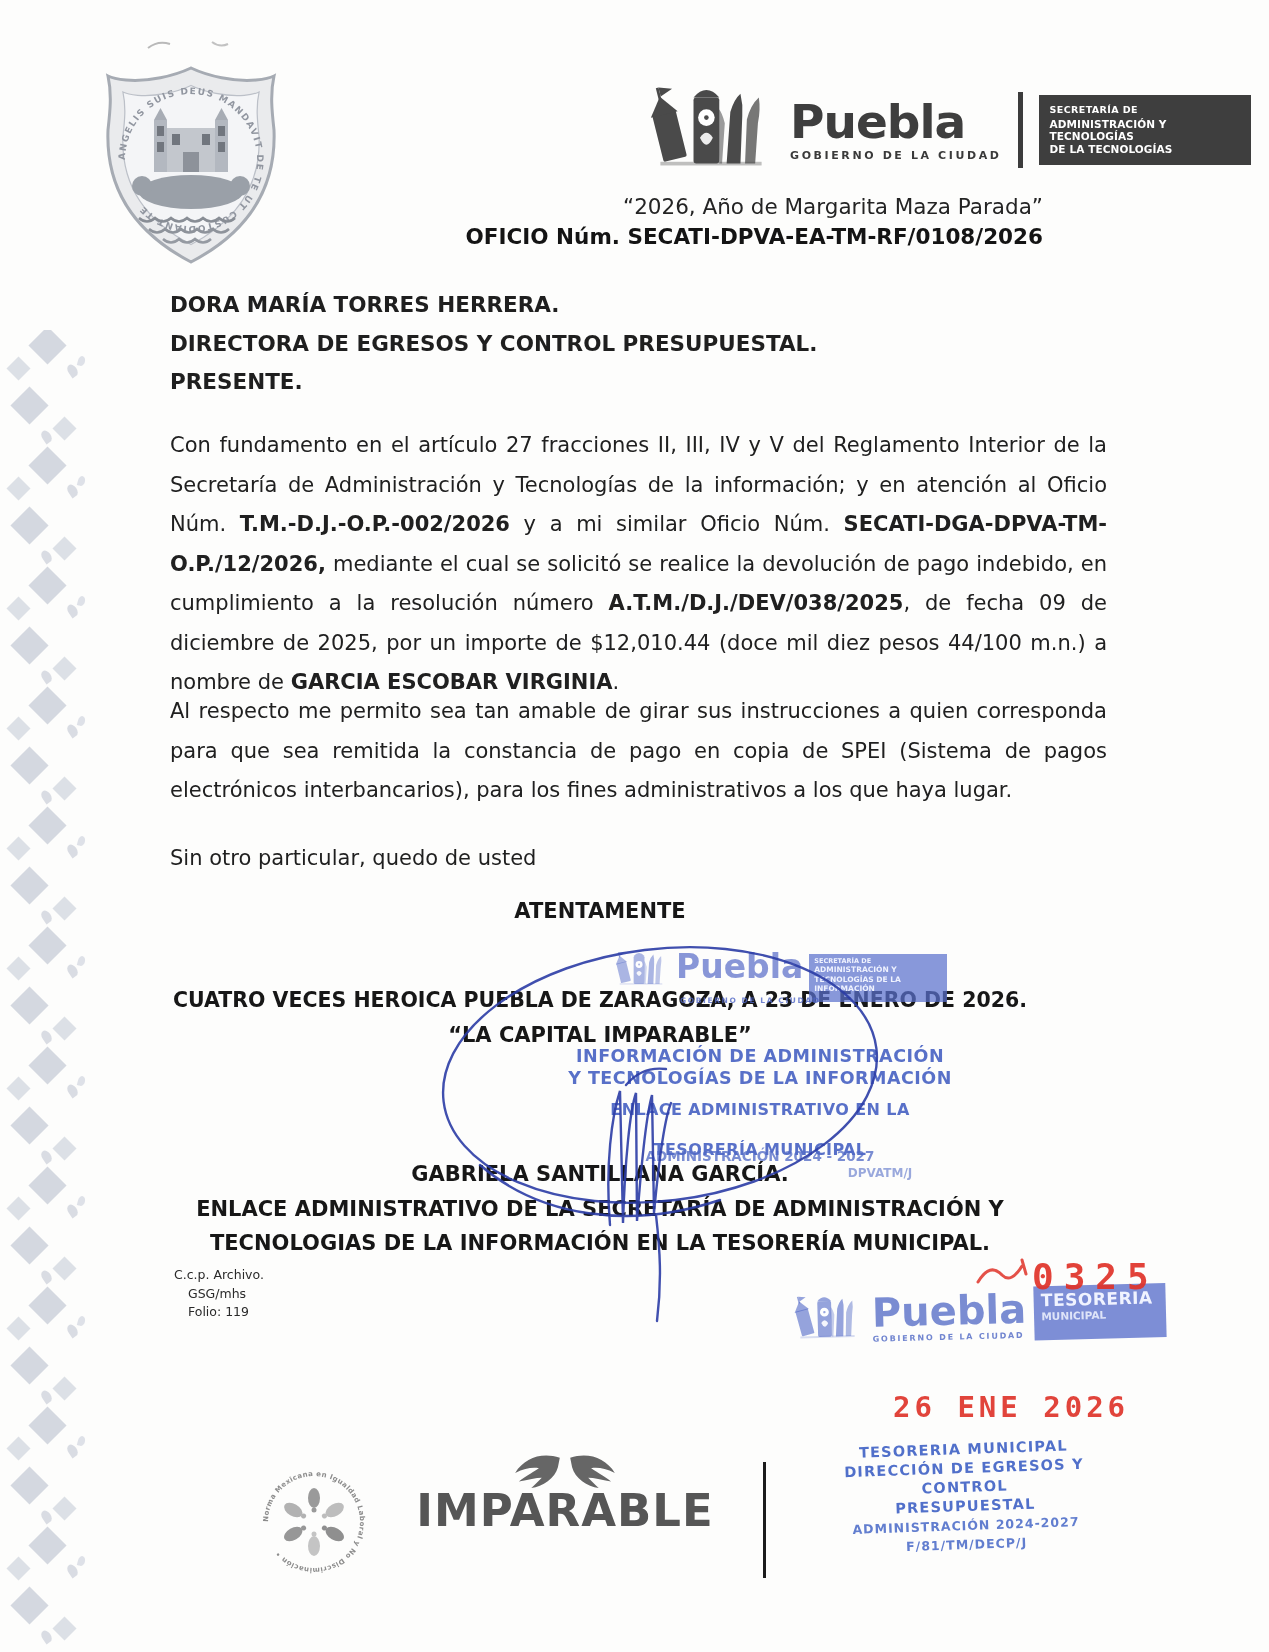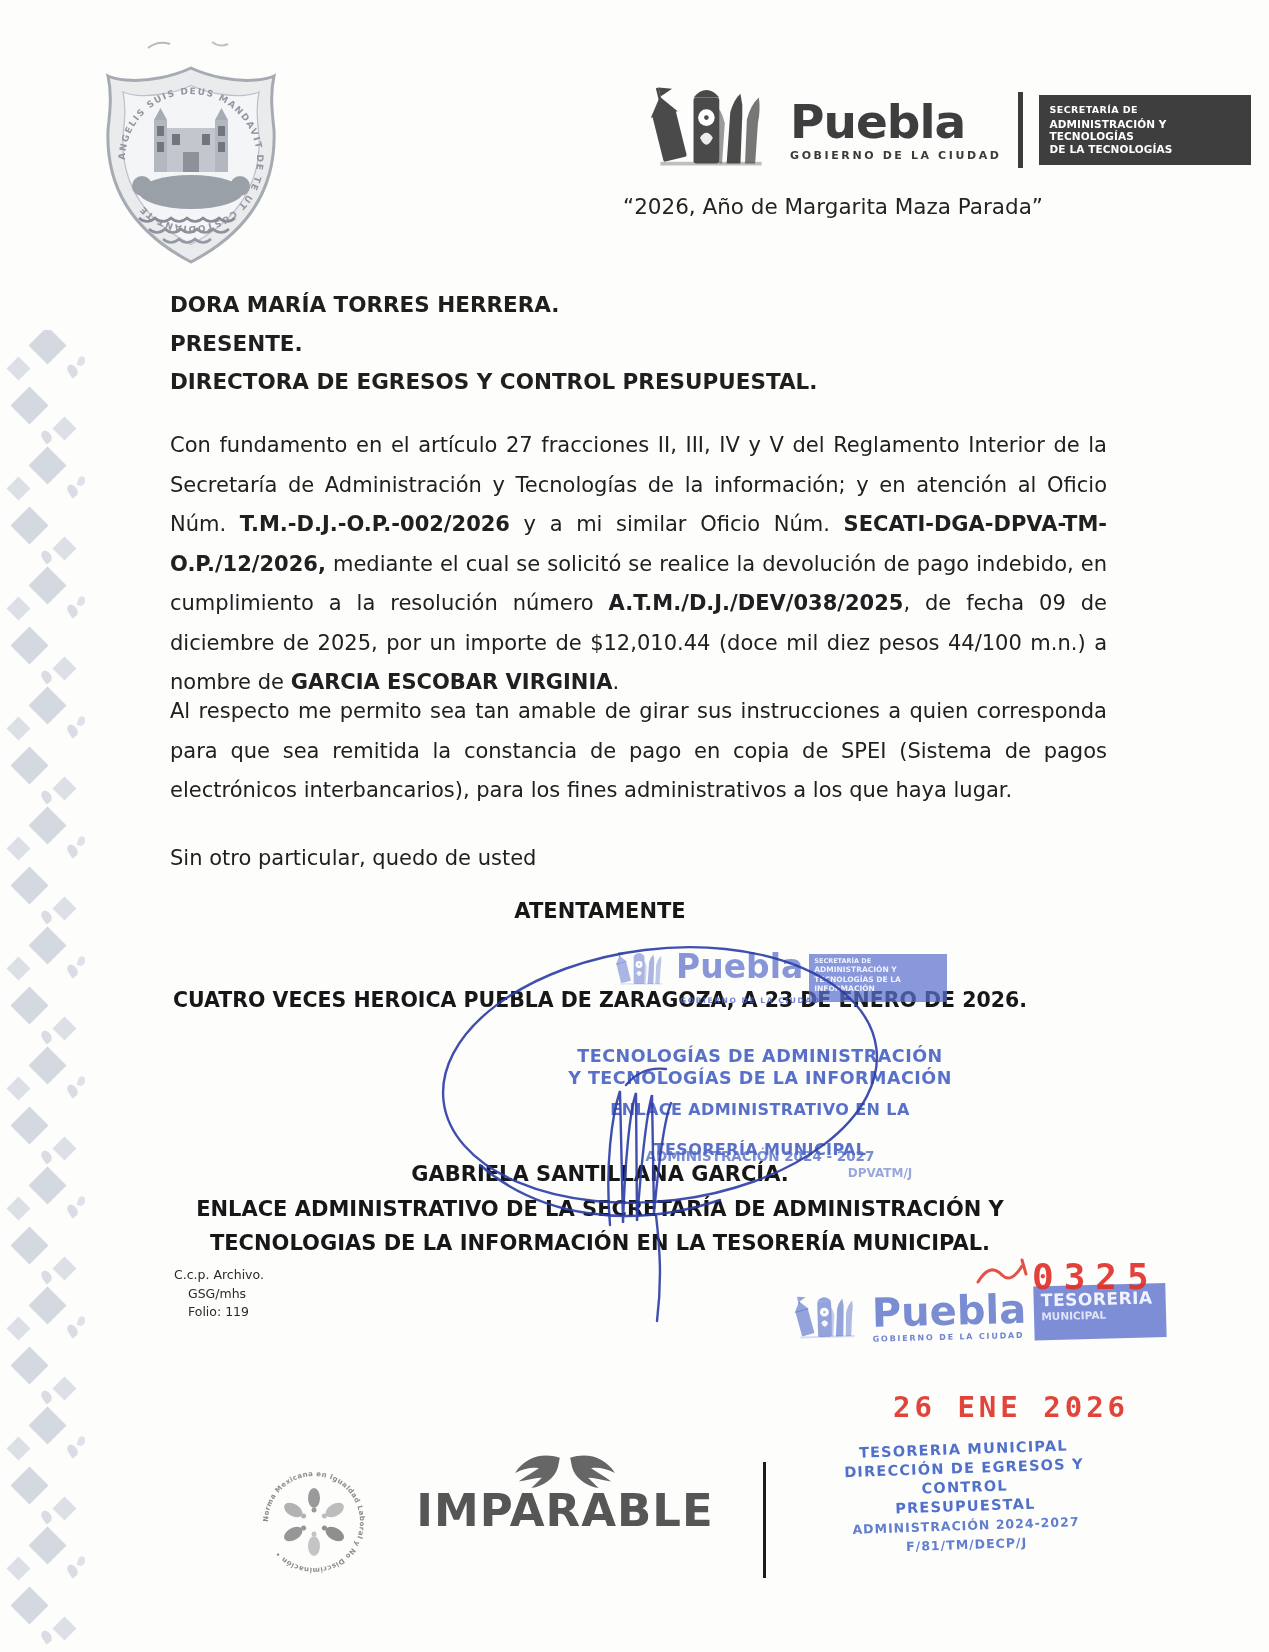--- a/index.html
+++ b/index.html
@@ -294,50 +294,52 @@
     <div class="vbar"></div>
     <div class="sec-box">
       <div class="sb1">SECRETARÍA DE</div>
       <div class="sb2">ADMINISTRACIÓN Y TECNOLOGÍAS</div>
       <div class="sb2">DE LA TECNOLOGÍAS</div>
     </div>
   </div>
 
   <div id="headRight" class="abs">
     <div class="year">“2026, Año de Margarita Maza Parada”</div>
+    <div class="oficio">OFICIO Núm. SECATI-DPVA-EA-TM-RF/0108/2026</div>
   </div>
 
   <div id="recipient" class="abs">
     <div>DORA MARÍA TORRES HERRERA.</div>
+    <div>DIRECTORA DE EGRESOS Y CONTROL PRESUPUESTAL.</div>
     <div>PRESENTE.</div>
-    <div>DIRECTORA DE EGRESOS Y CONTROL PRESUPUESTAL.</div>
   </div>
 
   <div id="p1" class="para"><span>Con fundamento en el artículo 27 fracciones II, III, IV y V del Reglamento Interior de la Secretaría de Administración y Tecnologías de la información; y en atención al Oficio Núm. </span><span class="b">T.M.-D.J.-O.P.-002/2026</span><span> y a mi similar Oficio Núm. </span><span class="b">SECATI-DGA-DPVA-TM-O.P./12/2026,</span><span> mediante el cual se solicitó se realice la devolución de pago indebido, en cumplimiento a la resolución número </span><span class="b">A.T.M./D.J./DEV/038/2025</span><span>, de fecha 09 de diciembre de 2025, por un importe de $12,010.44 (doce mil diez pesos 44/100 m.n.) a nombre de </span><span class="b">GARCIA ESCOBAR VIRGINIA</span><span>.</span></div>
   <div id="p2" class="para"><span>Al respecto me permito sea tan amable de girar sus instrucciones a quien corresponda para que sea remitida la constancia de pago en copia de SPEI (Sistema de pagos electrónicos interbancarios), para los fines administrativos a los que haya lugar.</span></div>
   <div id="closing" class="abs">Sin otro particular, quedo de usted</div>
 
   <div class="center-line" style="top:899px">ATENTAMENTE</div>
   <div class="center-line" style="top:988px;font-size:20.5px">CUATRO VECES HEROICA PUEBLA DE ZARAGOZA, A 23 DE ENERO DE 2026.</div>
+  <div class="center-line" style="top:1023px">“LA CAPITAL IMPARABLE”</div>
   <div class="center-line" style="top:1162px">GABRIELA SANTILLANA GARCÍA.</div>
   <div class="center-line" style="top:1197px">ENLACE ADMINISTRATIVO DE LA SECRETARÍA DE ADMINISTRACIÓN Y</div>
   <div class="center-line" style="top:1231px">TECNOLOGIAS DE LA INFORMACIÓN EN LA TESORERÍA MUNICIPAL.</div>
 
   <div id="stLogo" class="abs">
     <svg class="city-icon-blue">
         <use href="#cityIcon"></use>
       </svg>
     <div class="st-brand">Puebla</div>
     <div class="st-box">
       <div class="x1">SECRETARÍA DE</div>
       <div class="x2">ADMINISTRACIÓN Y TECNOLOGÍAS DE LA INFORMACIÓN</div>
     </div>
   </div>
   <div class="st-tag abs">GOBIERNO DE LA CIUDAD</div>
-  <div class="stline f17" style="top:1046px">TECNOLOGÍAS DE ADMINISTRACIÓN</div>
+  <div class="stline f17" style="top:1046px">INFORMACIÓN DE ADMINISTRACIÓN</div>
   <div class="stline f17" style="top:1068px">Y TECNOLOGÍAS DE LA INFORMACIÓN</div>
   <div class="stline f16" style="top:1100px">ENLACE ADMINISTRATIVO EN LA</div>
   <div class="stline f16" style="top:1140px">TESORERÍA MUNICIPAL</div>
   <div class="stline f13" style="top:1148px">ADMINISTRACIÓN 2024 - 2027</div>
   <div class="stline f12" style="top:1166px;left:680px">DPVATM/J</div>
 
   <svg class="abs" style="left:420px;top:925px;z-index:5" width="490" height="400" viewBox="0 0 490 400">
     <g stroke="#2c3da6" stroke-width="2.4" fill="none" stroke-linecap="round" opacity=".9">
       <ellipse cx="240" cy="150" rx="218" ry="126" transform="rotate(-7 240 150)"></ellipse>
       <path d="M60,240 C120,292 210,305 300,275"></path>

